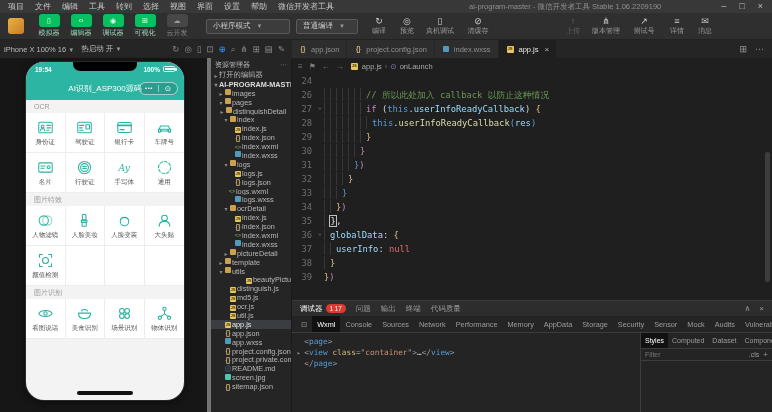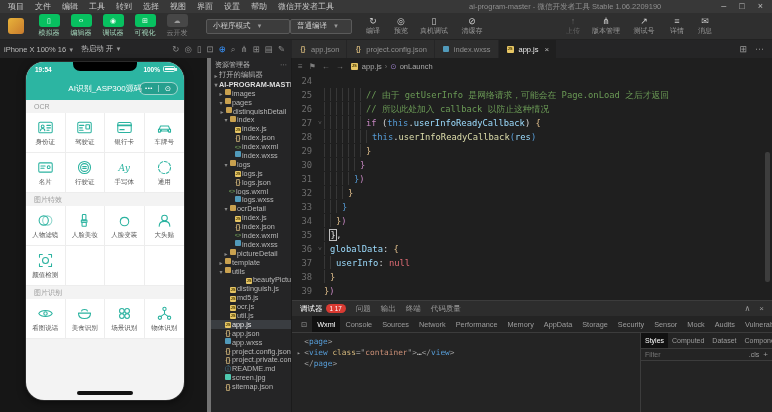--- a/index.html
+++ b/index.html
@@ -184,21 +184,21 @@
         </div>
         <div class="tbtn off">
           <div class="sq">☁</div>
           <div class="tl">云开发</div>
         </div>
       </div>
     <div class="select" style="margin-left:14px;width:84px">
       <span>小程序模式</span>
         <span class="caret">▼</span>
     </div>
-    <div class="select" style="width:62px">
+    <div class="select" style="margin-left:6px;width:62px">
       <span>普通编译</span>
         <span class="caret">▼</span>
     </div>
     <div id="tb-actions" style="display:flex;gap:2px;margin-left:8px">
         <div class="astack">
           <div class="ai">↻</div>
           <div class="al">编译</div>
         </div>
         <div class="astack">
           <div class="ai">◎</div>
@@ -679,21 +679,20 @@
           <span class="fi fi-js fi-sq" style="width:7px;height:7px">JS</span>
           <span>app.js</span>
           <span style="color:#6f6f6f">›</span>
           <span style="color:#9a7fc7">⊙</span>
           <span>onLaunch</span>
         </span>
       </div>
       <div class="editor">
         <div class="code" id="code">
             <div class="cl"><span class="ln">24</span><span class="fold"></span><span class="ct"></span></div>
-            <div class="cl"><span class="ln">25</span><span class="fold"></span><span class="ct"><span class="g"></span><span class="g"></span><span class="g"></span><span class="g"></span><span class="g"></span><span class="g"></span><span class="g"></span><span class="cm">// 由于 getUserInfo 是网络请求，可能会在 Page.onLoad 之后才返回</span></span></div>
             <div class="cl"><span class="ln">26</span><span class="fold"></span><span class="ct"><span class="g"></span><span class="g"></span><span class="g"></span><span class="g"></span><span class="g"></span><span class="g"></span><span class="g"></span><span class="cm">// 所以此处加入 callback 以防止这种情况</span></span></div>
             <div class="cl"><span class="ln">27</span><span class="fold">˅</span><span class="ct"><span class="g"></span><span class="g"></span><span class="g"></span><span class="g"></span><span class="g"></span><span class="g"></span><span class="g"></span><span class="kw">if</span><span class="pl"> (</span><span class="kw2">this</span><span class="pl">.</span><span class="prop">userInfoReadyCallback</span><span class="pl">) </span><span class="b1">{</span></span></div>
             <div class="cl"><span class="ln">28</span><span class="fold"></span><span class="ct"><span class="g"></span><span class="g"></span><span class="g"></span><span class="g"></span><span class="g"></span><span class="g"></span><span class="g"></span><span class="g"></span><span class="kw2">this</span><span class="pl">.</span><span class="fn">userInfoReadyCallback</span><span class="b3">(</span><span class="prop">res</span><span class="b3">)</span></span></div>
             <div class="cl"><span class="ln">29</span><span class="fold"></span><span class="ct"><span class="g"></span><span class="g"></span><span class="g"></span><span class="g"></span><span class="g"></span><span class="g"></span><span class="g"></span><span class="b1">}</span></span></div>
             <div class="cl"><span class="ln">30</span><span class="fold"></span><span class="ct"><span class="g"></span><span class="g"></span><span class="g"></span><span class="g"></span><span class="g"></span><span class="g"></span><span class="b2">}</span></span></div>
             <div class="cl"><span class="ln">31</span><span class="fold"></span><span class="ct"><span class="g"></span><span class="g"></span><span class="g"></span><span class="g"></span><span class="g"></span><span class="b3">}</span><span class="b2">)</span></span></div>
             <div class="cl"><span class="ln">32</span><span class="fold"></span><span class="ct"><span class="g"></span><span class="g"></span><span class="g"></span><span class="g"></span><span class="b1">}</span></span></div>
             <div class="cl"><span class="ln">33</span><span class="fold"></span><span class="ct"><span class="g"></span><span class="g"></span><span class="g"></span><span class="b3">}</span></span></div>
             <div class="cl"><span class="ln">34</span><span class="fold"></span><span class="ct"><span class="g"></span><span class="g"></span><span class="b1">}</span><span class="b2">)</span></span></div>
             <div class="cl"><span class="ln">35</span><span class="fold"></span><span class="ct"><span class="g"></span><span class="cur">}</span><span class="pl">,</span></span></div>

